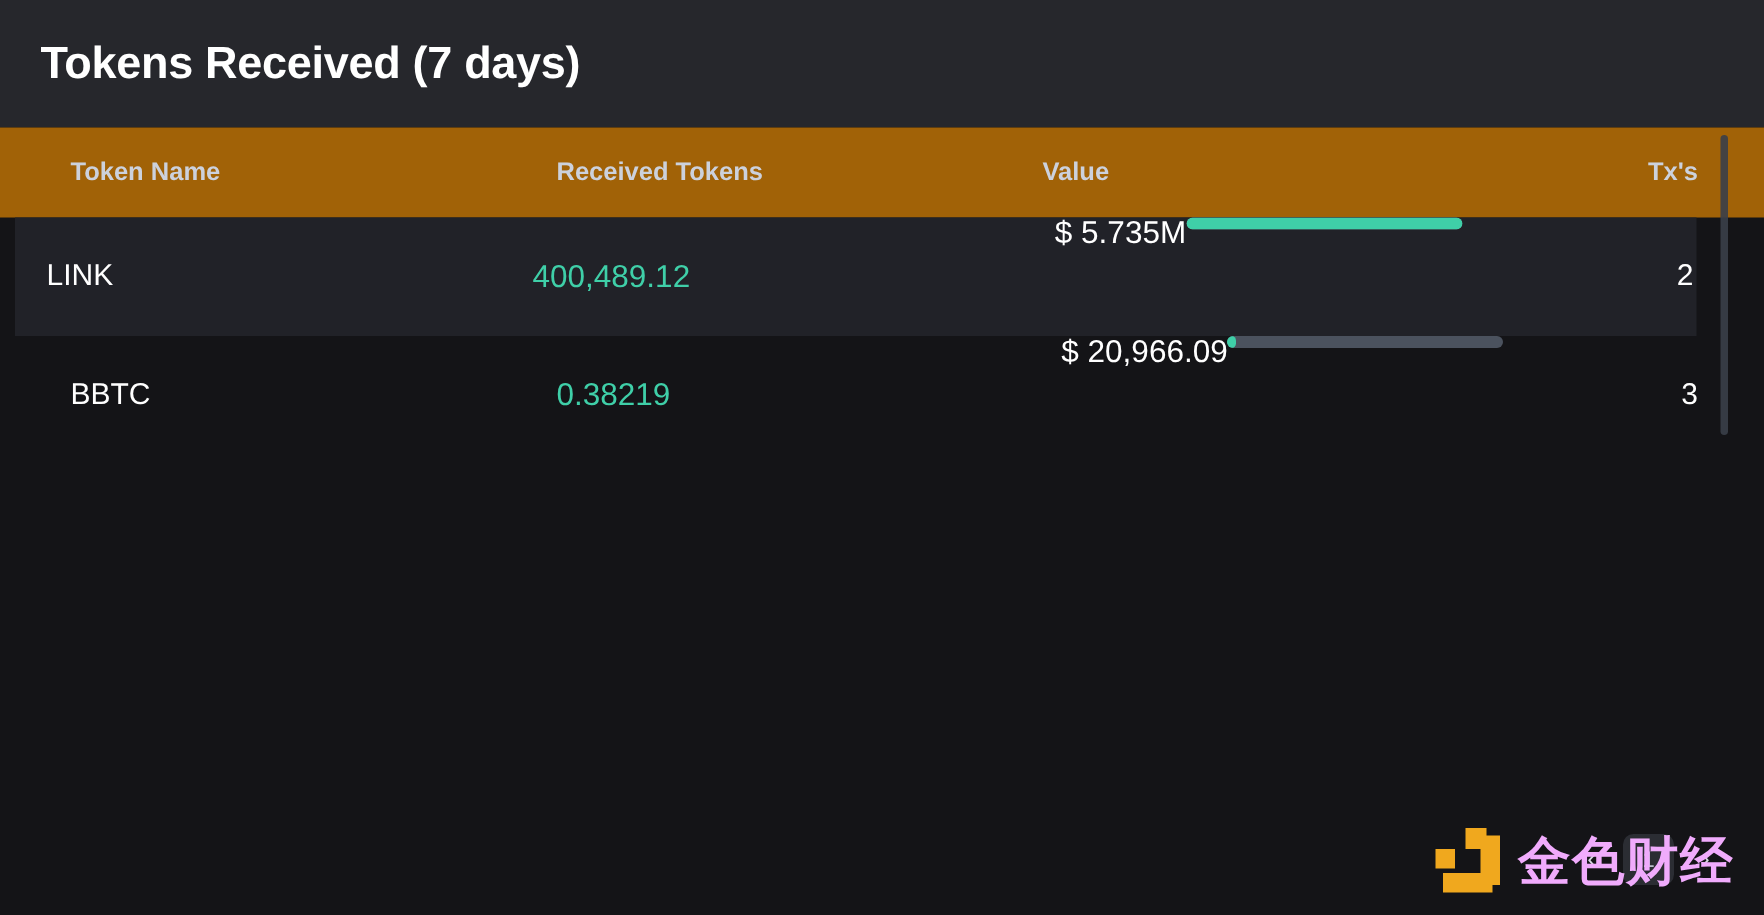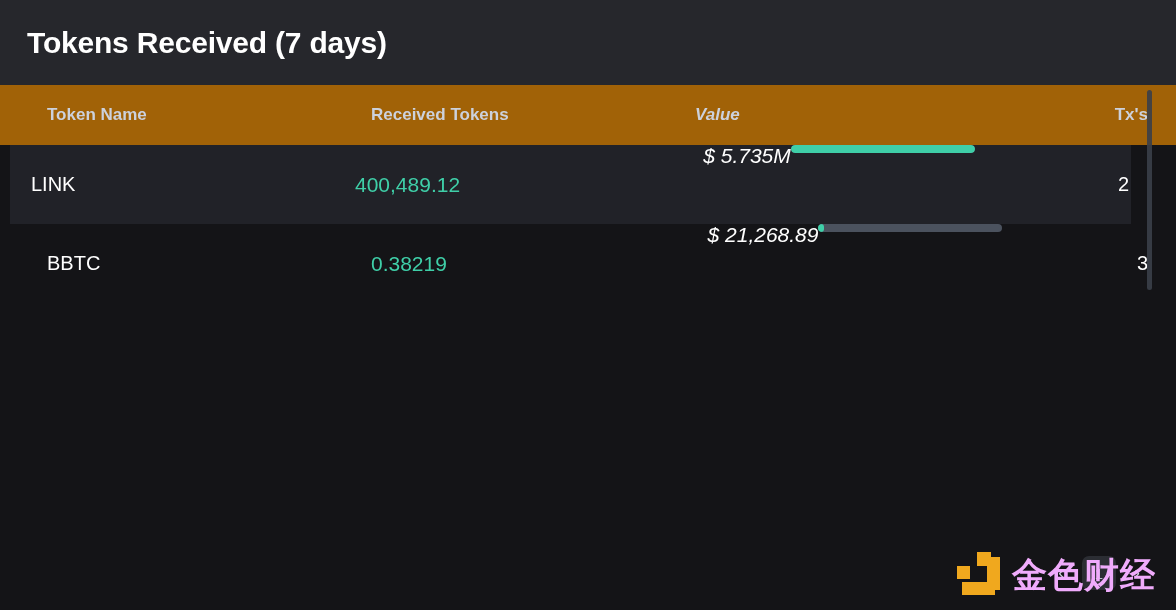--- a/index.html
+++ b/index.html
@@ -67,22 +67,22 @@
   }
   .row.alt {
     background: #212228;
     margin-left: 10px;
     width: 1121px;
   }
 
   
   .c-name    { position: absolute; left: 47px;  top: 0; }
   .c-amount  { position: absolute; left: 371px; top: 0; }
-  .c-value   { position: absolute; left: 695px; top: 0; font-style: italic; }
-  .c-tx      { position: absolute; right: 28px; top: 0; text-align: right; }
+  .c-value   { position: absolute; left: 695px; top: 0; }
+  .c-tx      { position: absolute; right: 44px; top: 0; text-align: right; }
 
   .row.alt .c-name   { left: 21px; }
   .row.alt .c-amount { left: 345px; }
   .row.alt .c-value  { left: 669px; }
   .row.alt .c-tx     { right: 2px; }
 
   .table-head .cell {
     line-height: 60px;
     font-size: 17px;
     font-weight: bold;
@@ -242,21 +242,21 @@
           <div class="bar-fill" id="bar0" style="width: 100%;"></div>
         </div>
       </div>
       <div class="cell tx c-tx">2</div>
     </div>
 
     <div class="row">
       <div class="cell c-name">BBTC</div>
       <div class="cell amount c-amount">0.38219</div>
       <div class="value-wrap c-value">
-        <div class="value-text">$ 21,268.89</div>
+        <div class="value-text">$ 20,966.09</div>
         <div class="bar-track empty-track">
           <div class="bar-fill" id="bar1" style="width: 3%;"></div>
         </div>
       </div>
       <div class="cell tx c-tx">3</div>
     </div>
 
   </div>
 
   <div class="scrollbar"></div>

